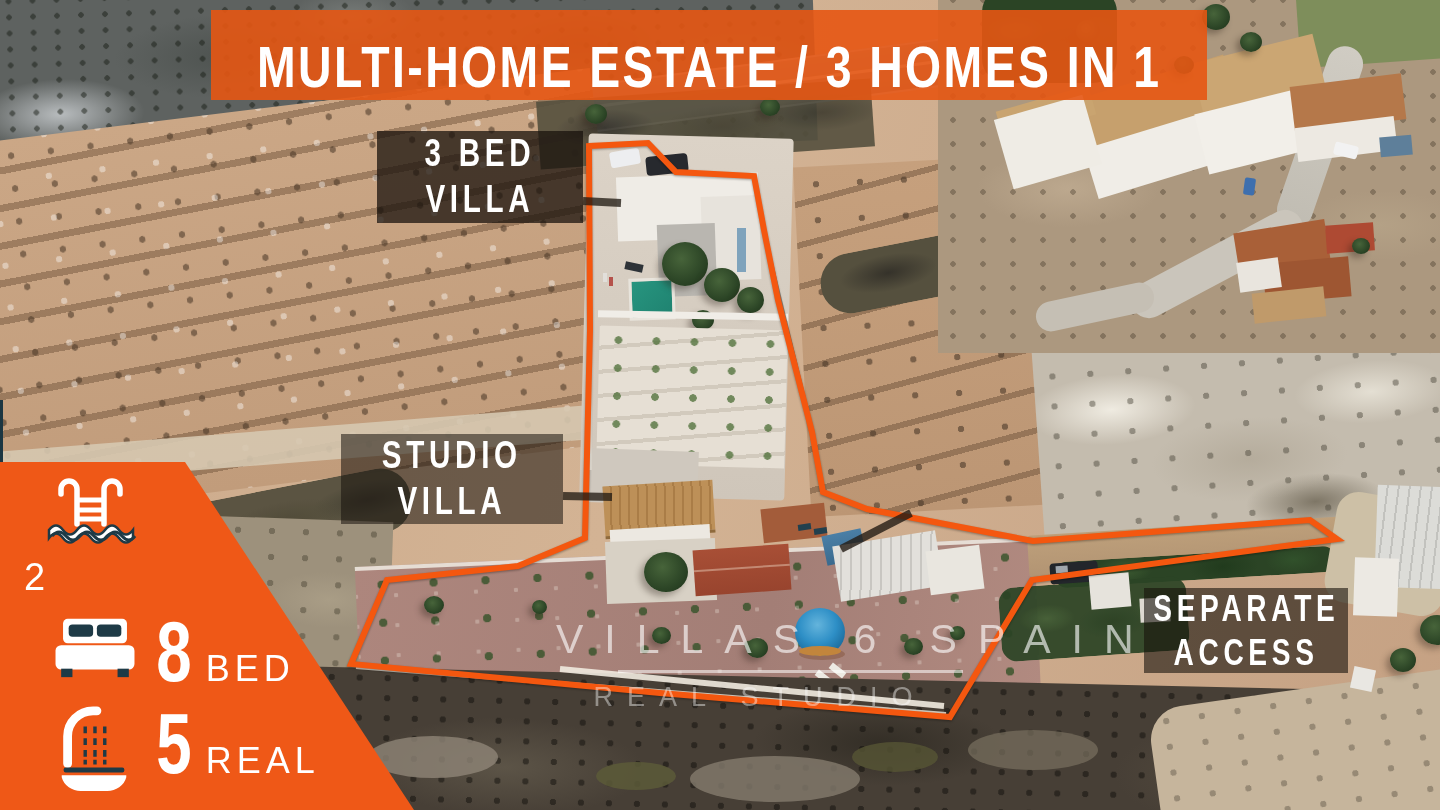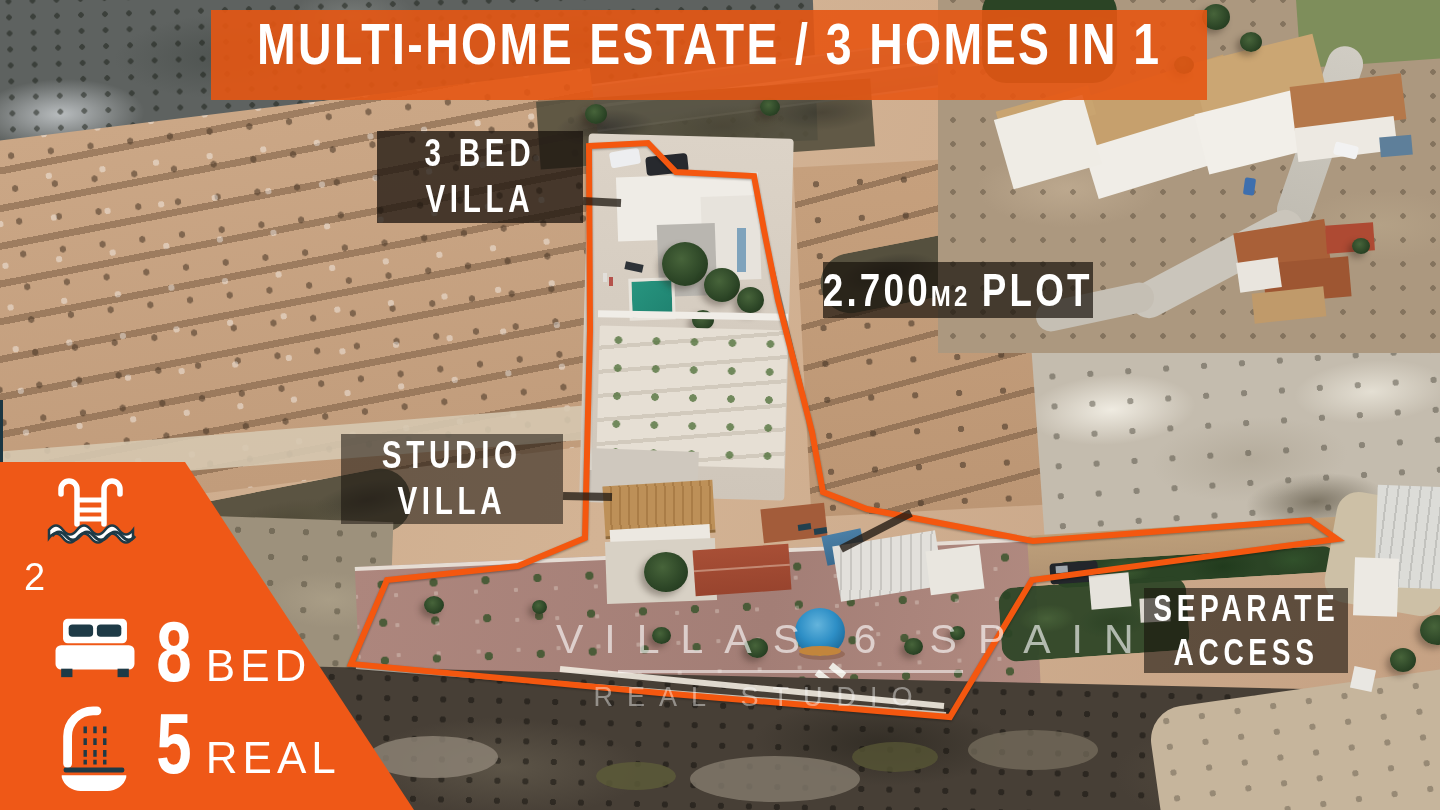--- a/index.html
+++ b/index.html
@@ -49,38 +49,38 @@
      radial-gradient(40px 20px at 25% 45%, #3C5A31 0%, rgba(60,90,49,0) 70%),
      radial-gradient(50px 24px at 60% 55%, #213B1D 0%, rgba(33,59,29,0) 70%),
      radial-gradient(40px 20px at 85% 45%, #31512B 0%, rgba(49,81,43,0) 70%),
      #2B4425;}
   .burnt{background:
      radial-gradient(170px 60px at 12% 45%, #2B2720 0%, rgba(43,39,32,0) 70%),
      radial-gradient(200px 70px at 35% 60%, #5C5447 0%, rgba(92,84,71,0) 70%),
      radial-gradient(180px 60px at 60% 40%, #332E26 0%, rgba(51,46,38,0) 70%),
      radial-gradient(200px 80px at 85% 55%, #554C3F 0%, rgba(85,76,63,0) 70%),
      #473F36;}
-  .banner{position:absolute;display:flex;align-items:flex-start;justify-content:center;
+  .banner{position:absolute;display:flex;align-items:flex-end;justify-content:center;
           background:rgba(229,86,19,0.9);color:#FFFFFF;}
   .banner-text{font-size:58px;font-weight:700;letter-spacing:3px;white-space:nowrap;
                transform:scaleX(0.8);transform-origin:50% 50%;}
   .label-box{position:absolute;display:flex;flex-direction:column;align-items:center;justify-content:center;
              background:rgba(24,18,12,0.72);color:#FFFFFF;}
   .lbl-line{font-size:38px;font-weight:700;letter-spacing:6px;line-height:1.2;white-space:nowrap;
             transform:scaleX(0.78);transform-origin:50% 50%;}
   .plot-line{display:flex;align-items:baseline;font-weight:700;letter-spacing:4px;color:#fff;
              transform:scaleX(0.8);transform-origin:50% 50%;white-space:nowrap;}
   .stats-panel{position:absolute;left:0;top:462px;width:414px;height:348px;
                clip-path:polygon(0 0,185px 0,414px 348px,0 348px);
                background:#EF5817;color:#FFFFFF;}
   .geo{font-weight:400;letter-spacing:6px;white-space:nowrap;}
   .stat-row{position:absolute;display:flex;align-items:baseline;}
   .stat-num{display:inline-block;font-size:86px;font-weight:700;line-height:0.78;
             transform:scaleX(0.74);transform-origin:50% 100%;}
-  .stat-label{font-size:44px;letter-spacing:5px;font-weight:400;}
+  .stat-label{font-size:36px;letter-spacing:5px;font-weight:400;}
   .watermark{position:absolute;left:535px;top:616px;width:510px;text-align:center;color:#FFFFFF;pointer-events:none;}
   .wm1{font-size:41px;letter-spacing:21px;padding-left:21px;opacity:0.62;white-space:nowrap;}
   .wm-underline{width:345px;height:3px;background:#FFFFFF;opacity:0.55;margin:7px auto 9px;}
   .wm2{font-size:27px;letter-spacing:14px;opacity:0.42;transform:translateX(-30px);white-space:nowrap;}
   .outline-svg{position:absolute;left:0;top:0;}
 </style>
 </head>
 <body>
 
 <div class="stage">
@@ -244,27 +244,20 @@
 
   <div class="banner" style="left:211px;top:10px;width:996px;height:90px;">
     <div class="banner-text">MULTI-HOME ESTATE / 3 HOMES IN 1</div>
   </div>
 
   <div class="label-box" style="left:377px;top:131px;width:206px;height:92px;background:rgba(24,18,12,0.74);">
     <div class="lbl-line">3 BED</div>
     <div class="lbl-line">VILLA</div>
   </div>
 
-  <div class="label-box" style="left:823px;top:262px;width:270px;height:56px;background:rgba(24,18,12,0.7);">
-    <div class="plot-line" style="font-size:46px;">
-      <span>2.700</span>
-        <span style="font-size:30px;">M2</span>
-        <span style="margin-left:14px;">PLOT</span>
-    </div>
-  </div>
 
   <div class="label-box" style="left:341px;top:434px;width:222px;height:90px;background:rgba(24,18,12,0.55);">
     <div class="lbl-line">STUDIO</div>
     <div class="lbl-line">VILLA</div>
   </div>
 
 
   <div class="label-box" style="left:1128px;top:588px;width:204px;height:85px;background:rgba(24,18,12,0.6);margin-left:16px;">
     <div class="lbl-line" style="font-size:36px;">SEPARATE</div>
     <div class="lbl-line" style="font-size:36px;">ACCESS</div>

